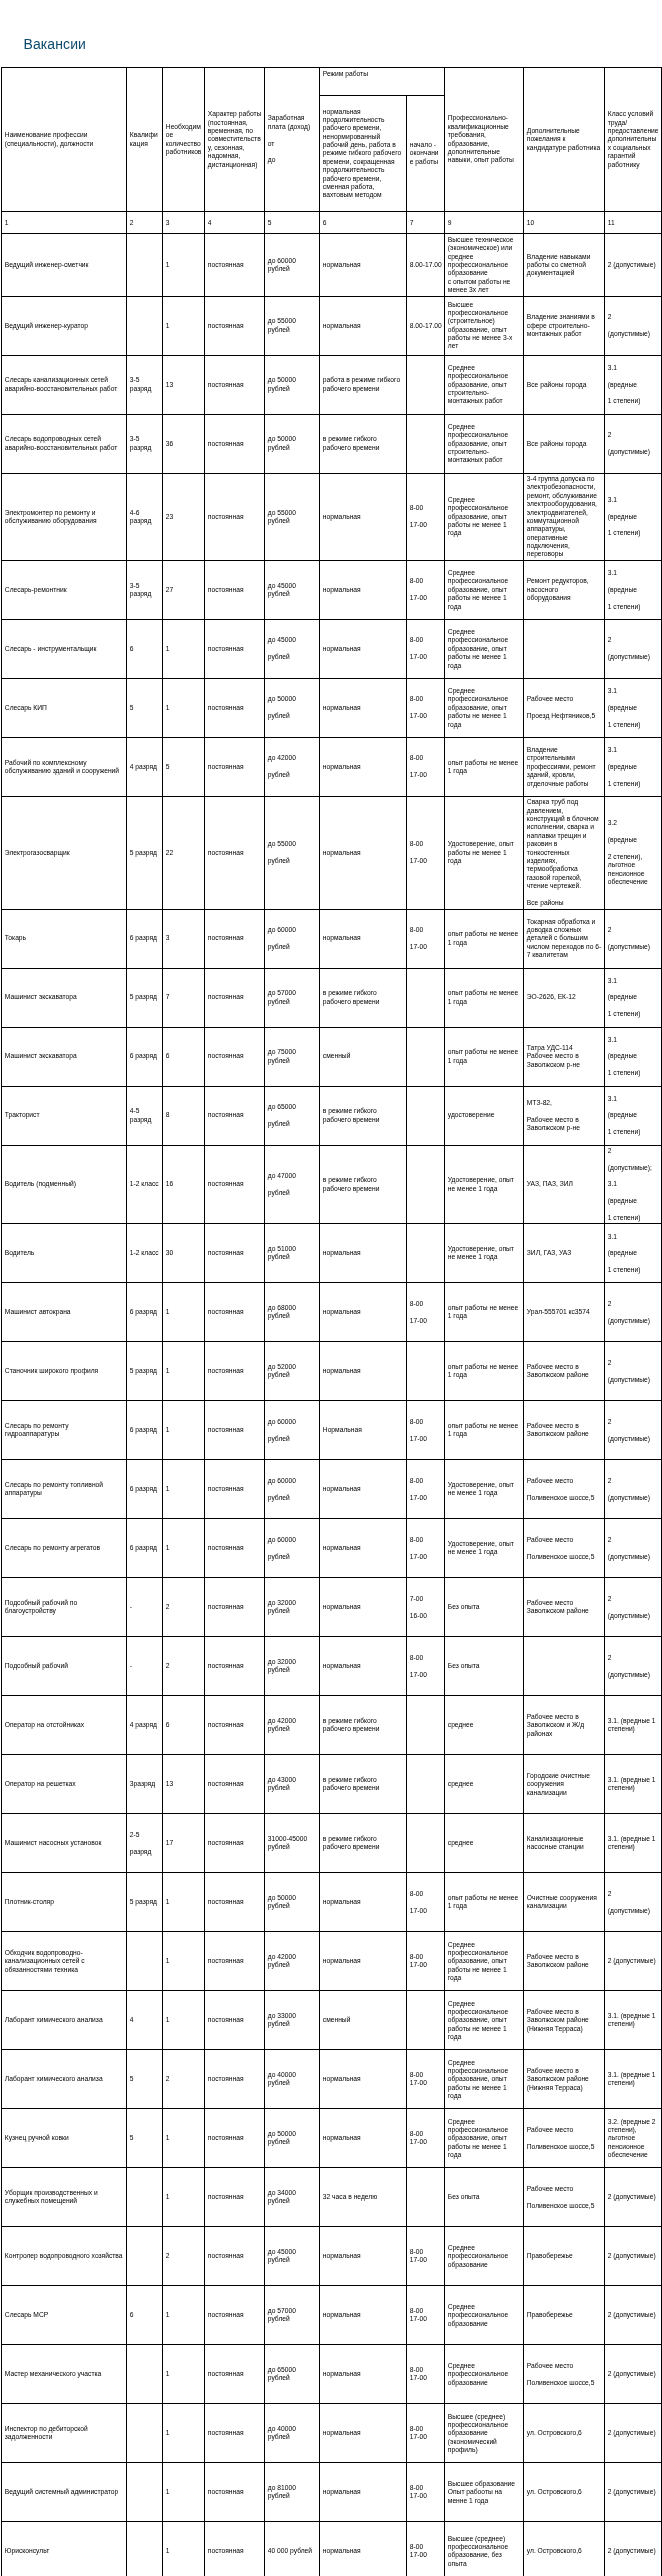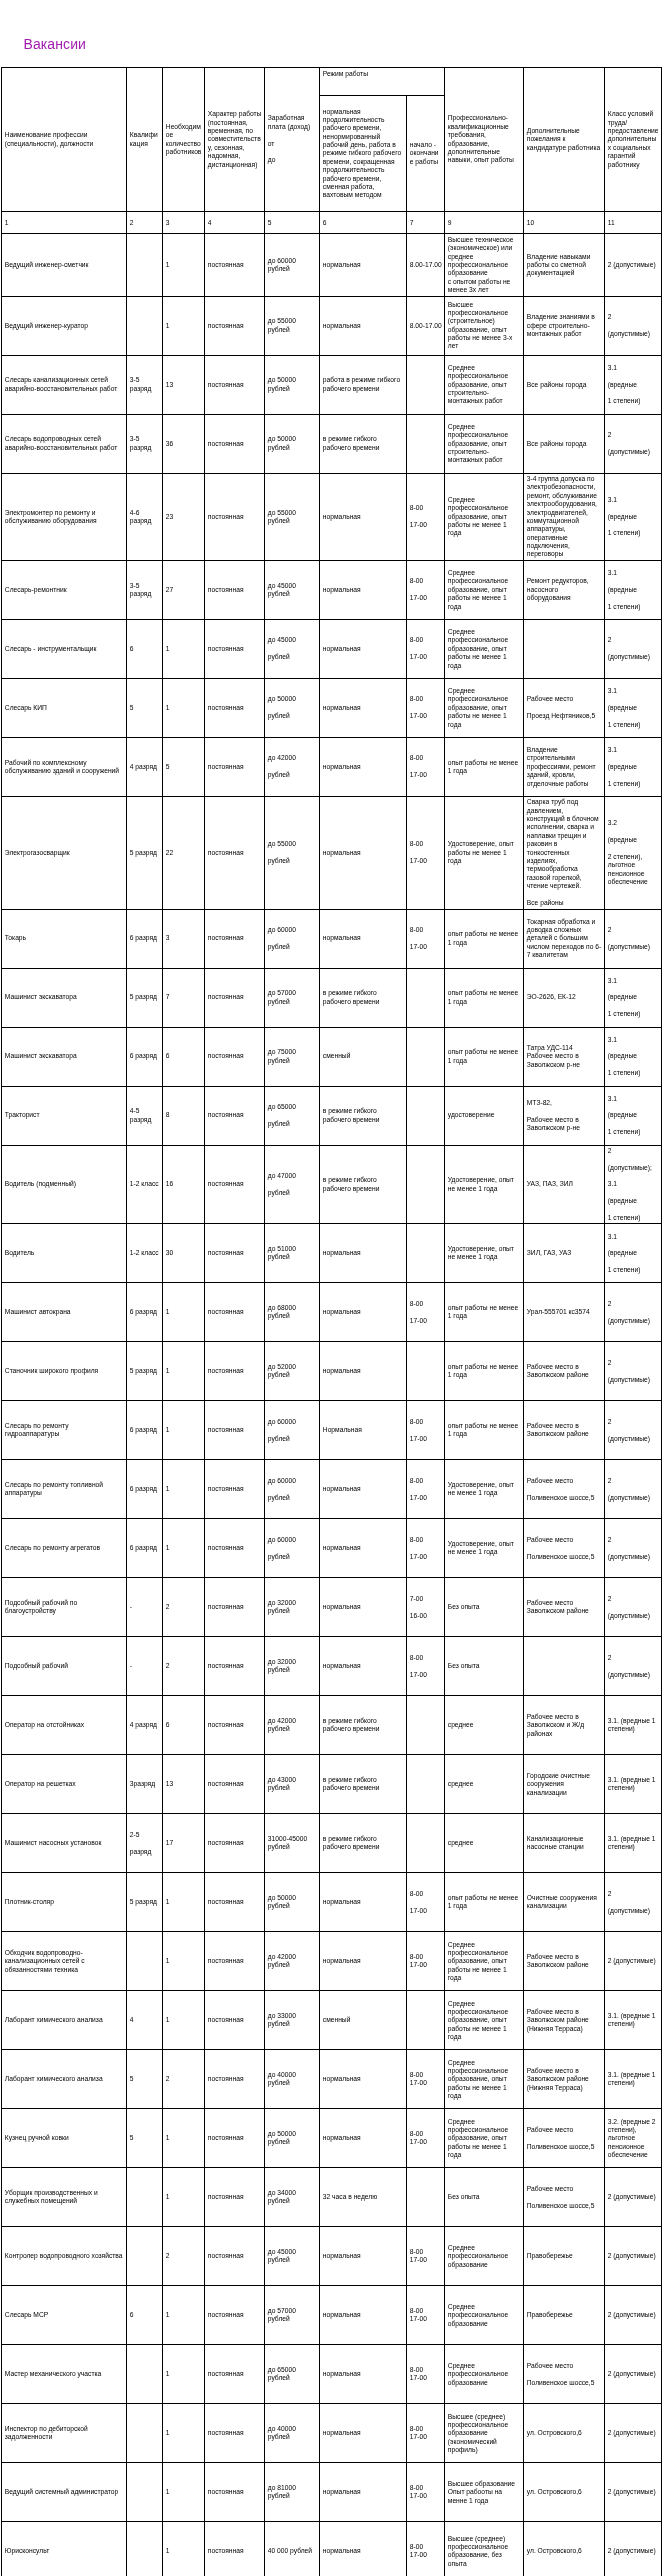--- a/index.html
+++ b/index.html
@@ -16,21 +16,21 @@
   tr.head-top { height:28px; }
   tr.head-sub th { height:112px; }
   tr.num-row td { height:19px; vertical-align:middle; }
   tbody.data-rows tr { height:59px; }
   #table2 tbody tr { height:70px; }
   .gap { height:24px; }
 </style>
 </head>
 <body>
 
-<h1 class="page-title" style="color: #a21caf; margin-top: 36px;">Вакансии</h1>
+<h1 class="page-title" style="color: #0c4a6e; margin-top: 36px;">Вакансии</h1>
 
 <table id="table1">
   <colgroup>
     <col style="width:125px">
       <col style="width:36px">
       <col style="width:42px">
     <col style="width:60px">
       <col style="width:55px">
       <col style="width:87px">
     <col style="width:38px">

